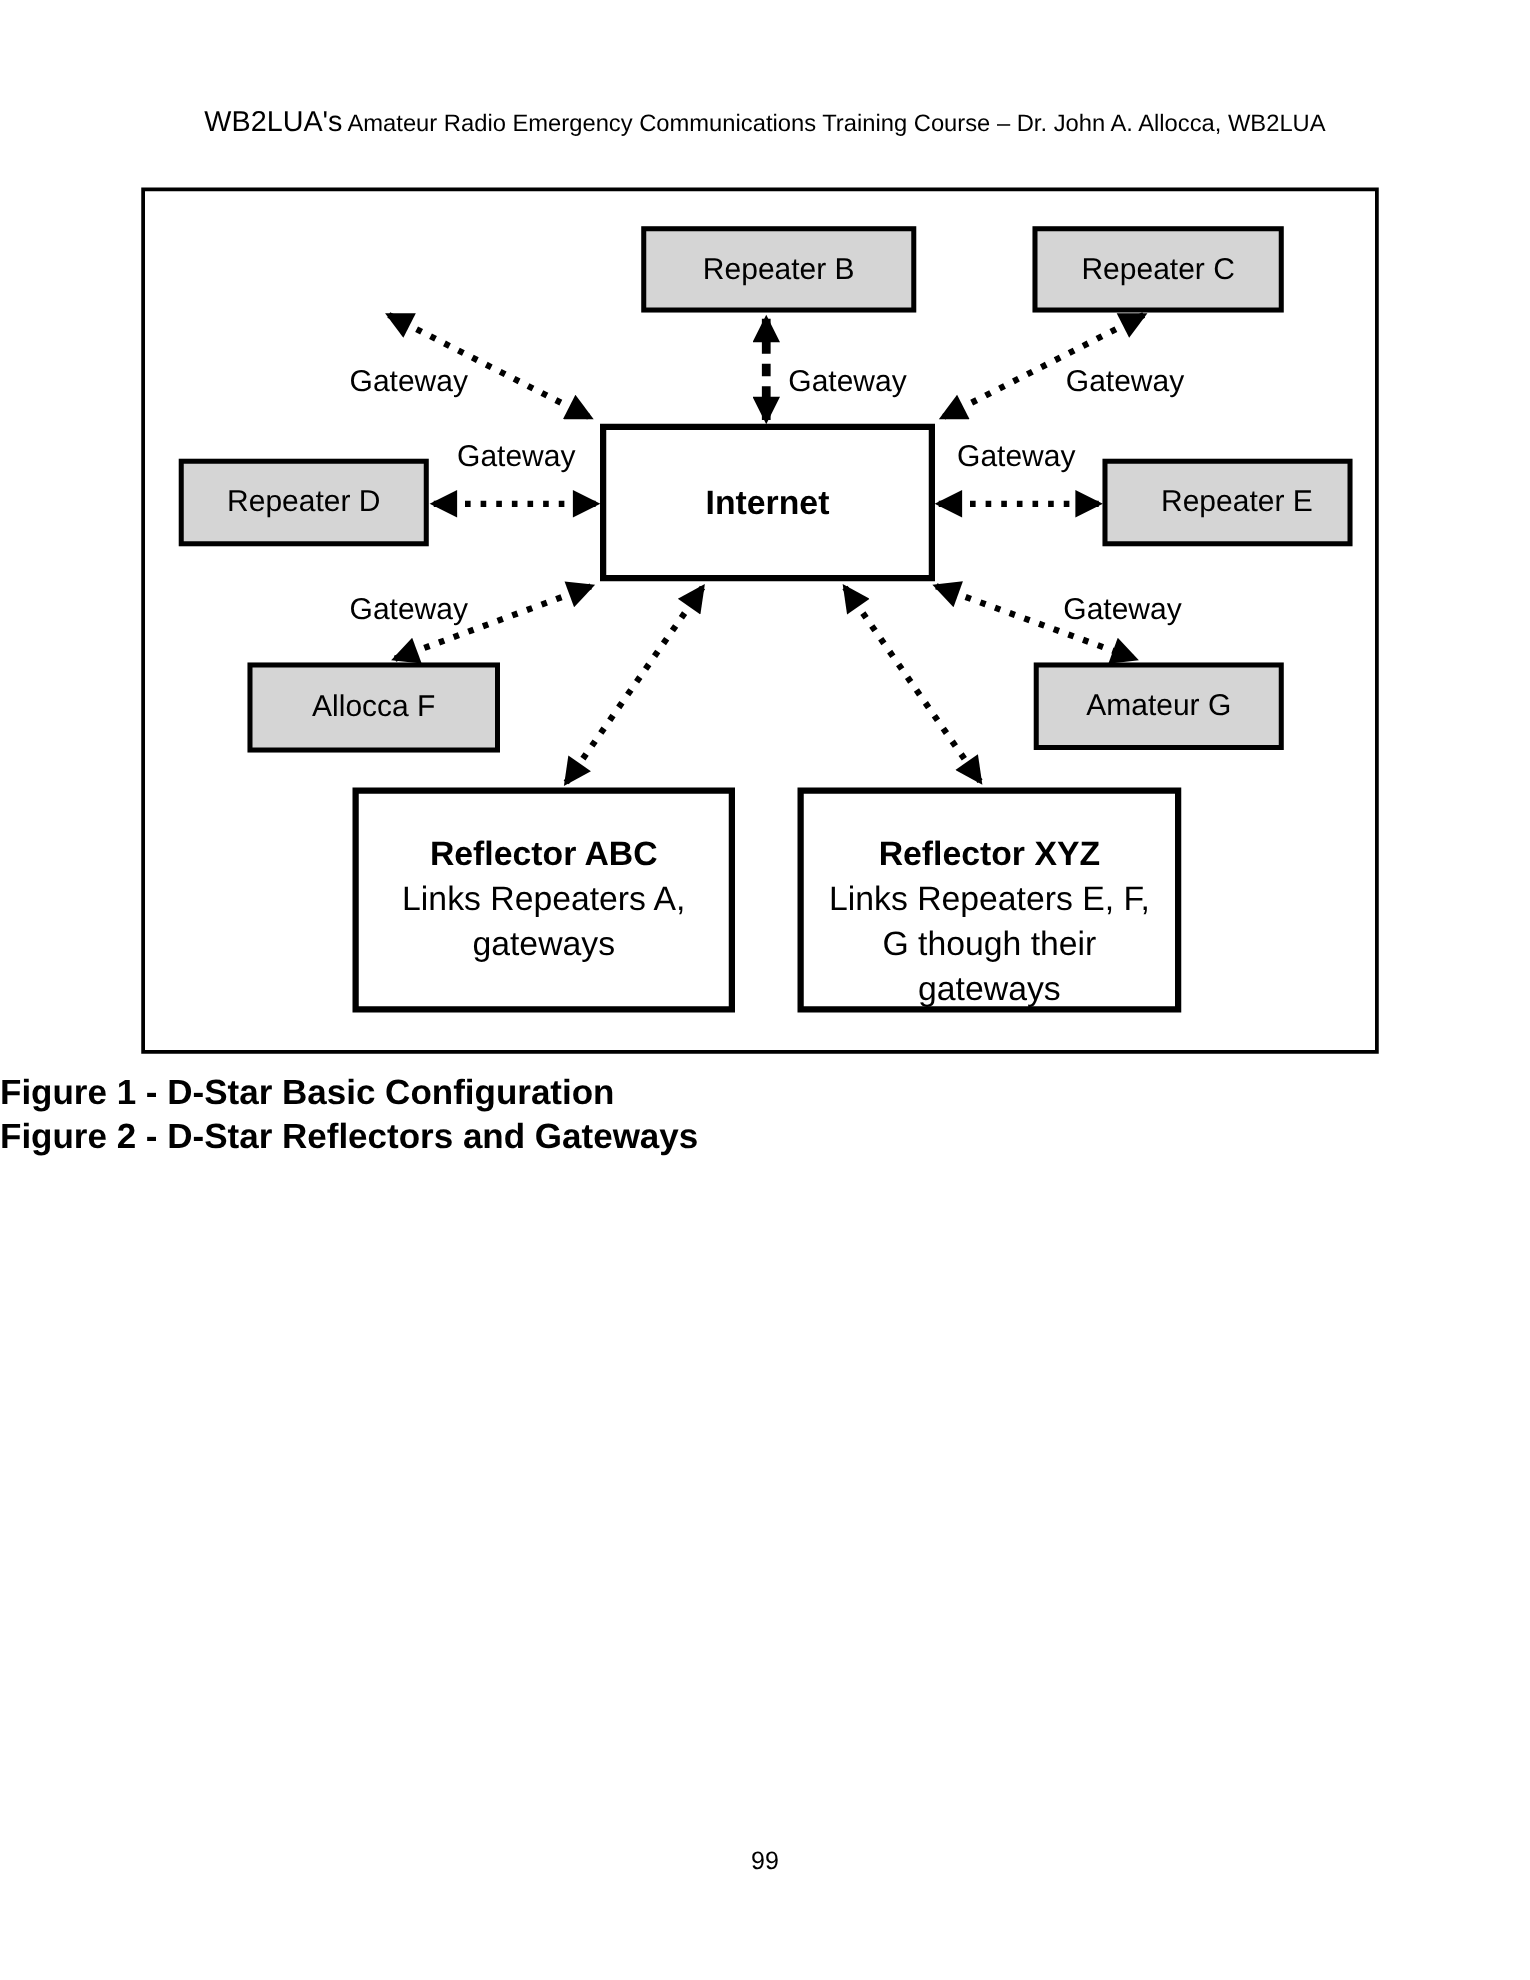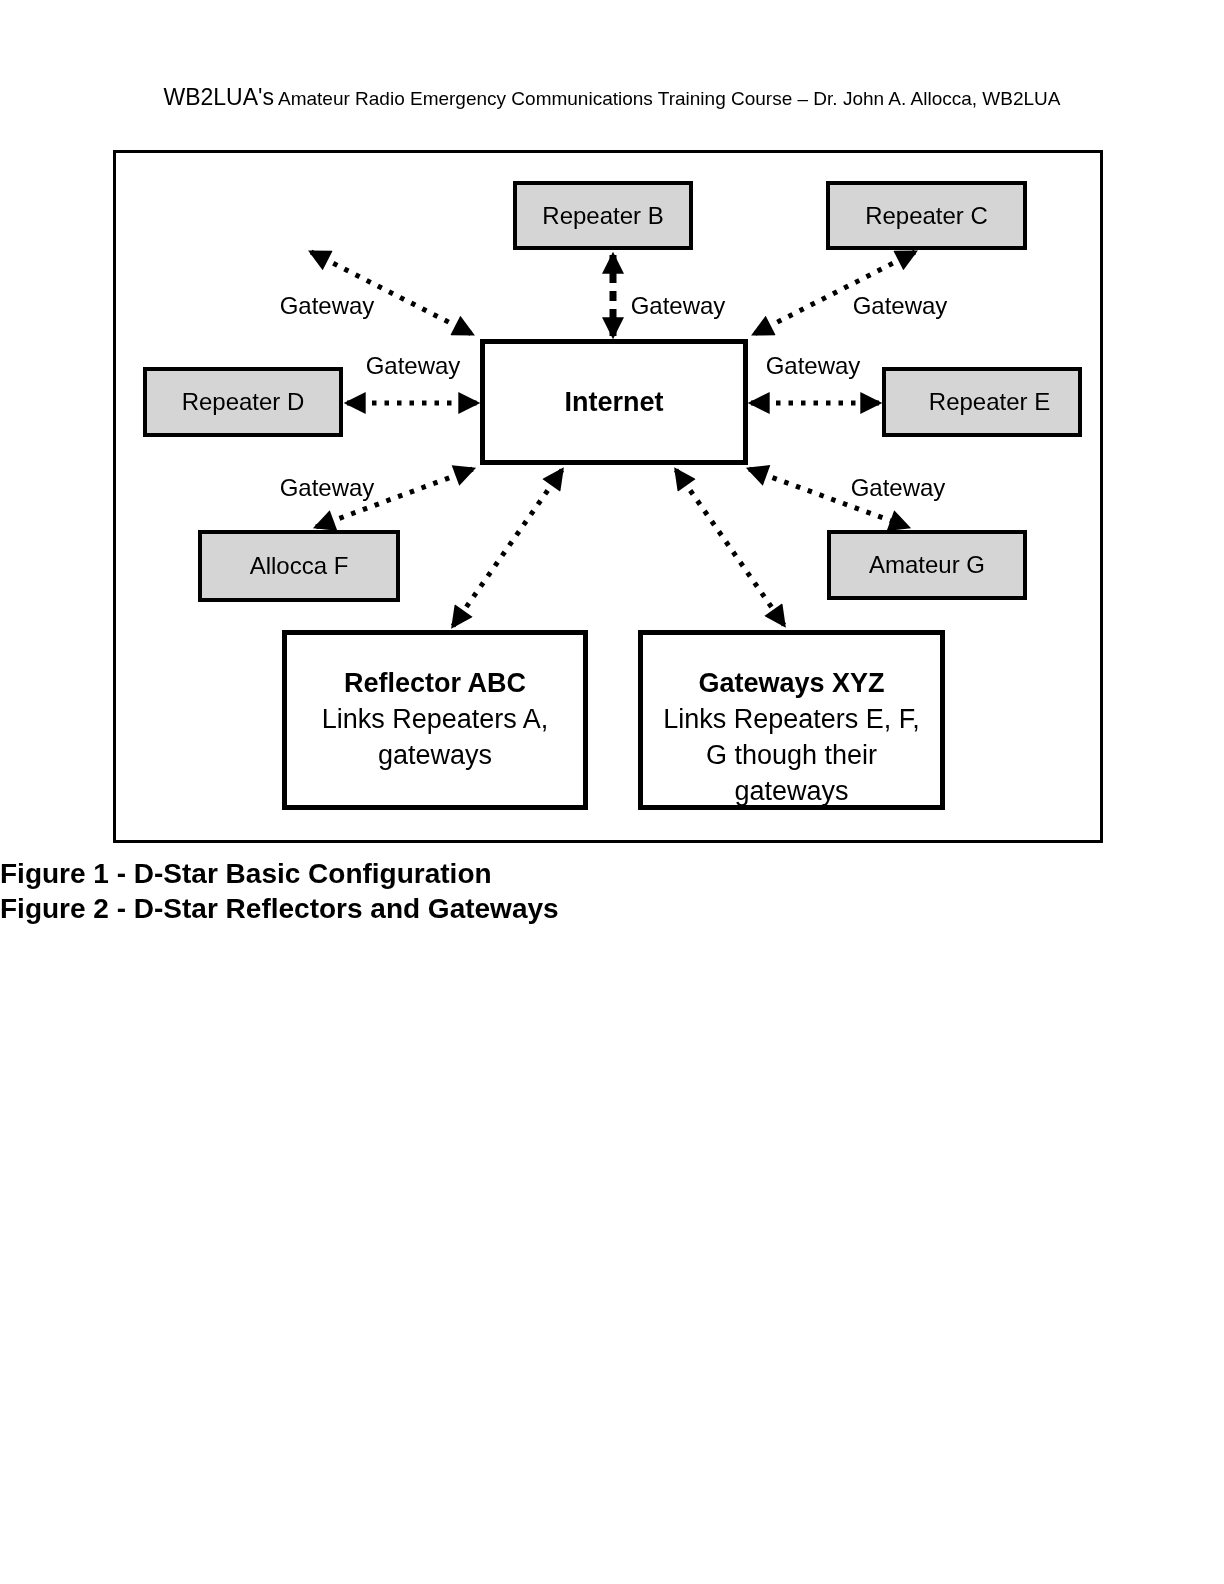--- a/index.html
+++ b/index.html
@@ -28,21 +28,21 @@
   }
 
   .node {
     position: absolute; box-sizing: border-box;
     background: var(--node-fill, #d5d5d5);
     border: 4px solid var(--ink,#000);
     display: flex; align-items: center; justify-content: center;
     font-size: 24px; z-index: 2;
   }
   .rep-a { left: 199px; top: 181px; width: 197px; height: 69px; }
-  .rep-b { left: 513px; top: 181px; width: 180px; height: 69px; }
+  .rep-b { left: 513px; top: 181px; width: 220px; height: 69px; }
   .rep-c { left: 826px; top: 181px; width: 201px; height: 69px; }
   .rep-d { left: 143px; top: 367px; width: 200px; height: 70px; }
   .rep-e { left: 882px; top: 367px; width: 200px; height: 70px; padding-left: 15px; }
   .rep-f { left: 198px; top: 530px; width: 202px; height: 72px; }
   .rep-g { left: 827px; top: 530px; width: 200px; height: 70px; }
 
   .internet {
     left: 480px; top: 339px; width: 268px; height: 126px;
     background: #fff; border-width: 5px;
     font-weight: bold; font-size: 27px;
@@ -121,21 +121,21 @@
   <div class="node rep-g">
     <span>Amateur G</span>
   </div>
 
   <div class="reflector refl-abc">
     <div class="refl-title">Reflector ABC</div>
     <div>Links Repeaters A,</div>
     <div>gateways</div>
   </div>
   <div class="reflector refl-xyz">
-    <div class="refl-title">Gateways XYZ</div>
+    <div class="refl-title">Reflector XYZ</div>
     <div>Links Repeaters E, F,</div>
     <div>G though their</div>
     <div>gateways</div>
   </div>
 
   <div class="gw gw1">Gateway</div>
   <div class="gw gw2">Gateway</div>
   <div class="gw gw3">Gateway</div>
   <div class="gw gw4">Gateway</div>
   <div class="gw gw5">Gateway</div>
@@ -157,14 +157,15 @@
     <line class="dotted" x1="749" y1="469" x2="908" y2="527" marker-start="url(#arr)" marker-end="url(#arr)"></line>
     <line class="dotted" x1="562" y1="470" x2="453" y2="626" marker-start="url(#arr)" marker-end="url(#arr)"></line>
     <line class="dotted" x1="676" y1="470" x2="784" y2="625" marker-start="url(#arr)" marker-end="url(#arr)"></line>
   </svg>
 
   <div class="caption">
     <div>Figure 1 - D-Star Basic Configuration</div>
     <div>Figure 2 - D-Star Reflectors and Gateways</div>
   </div>
 
+  <div class="pageno">99</div>
 
 </div>
 
 </body></html>

